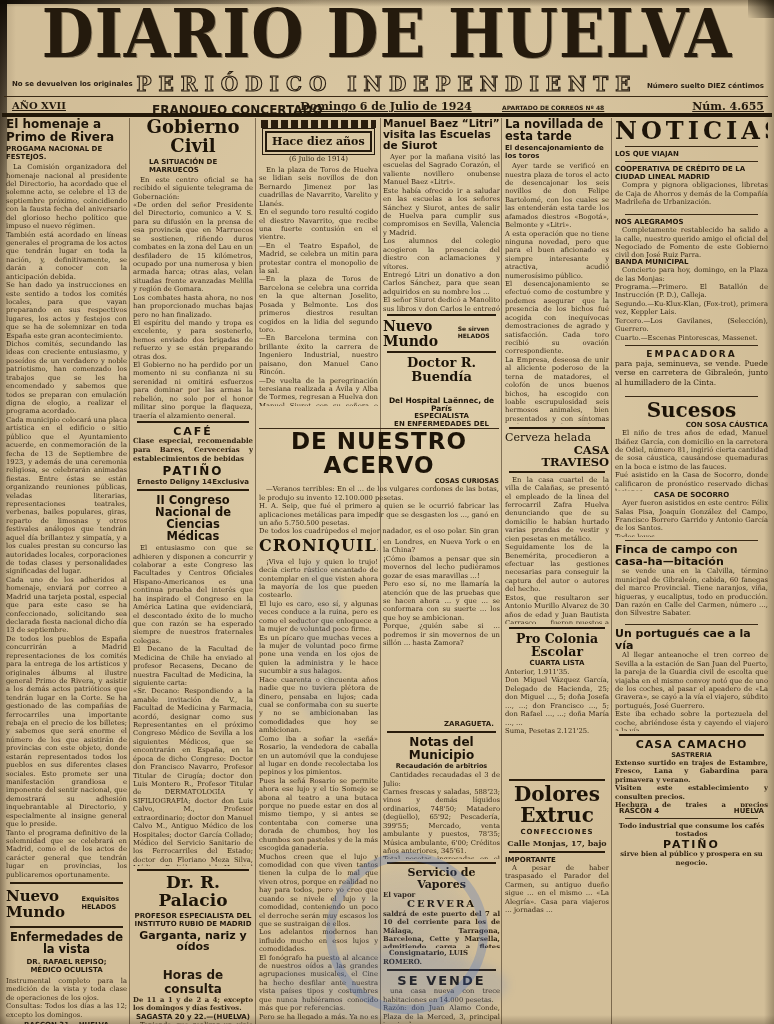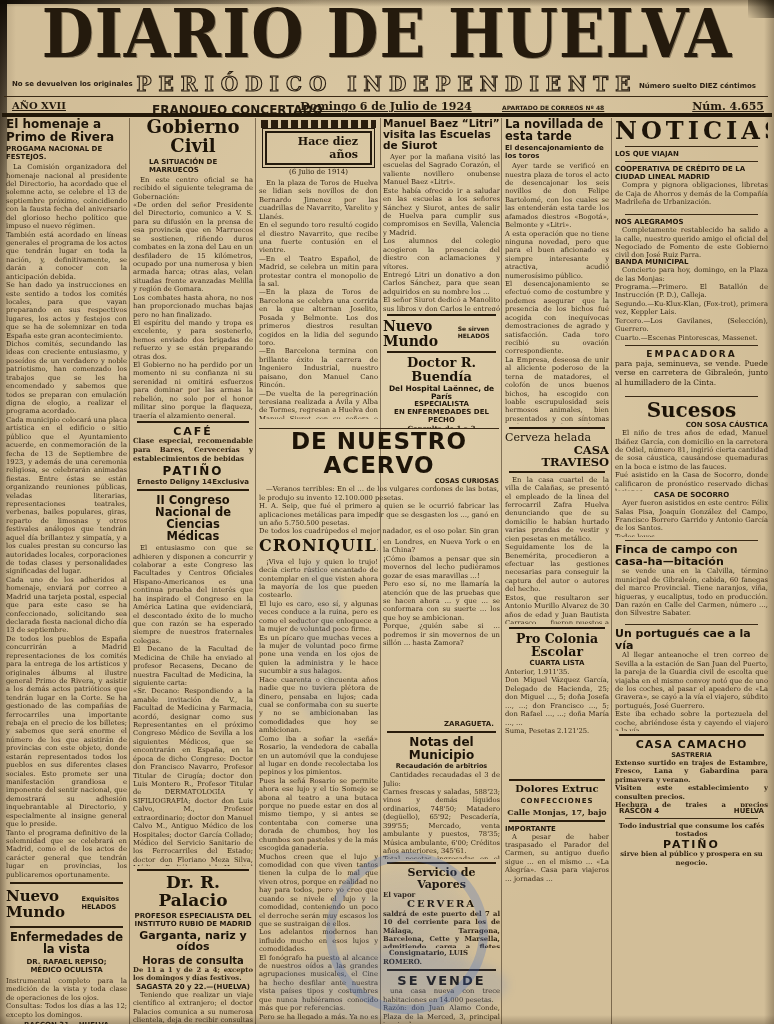--- a/index.html
+++ b/index.html
@@ -17,43 +17,43 @@
   .edge-tr{position:absolute;right:0;top:0;width:26px;height:18px;background:linear-gradient(225deg,#2a2214,rgba(42,34,20,0));}
   
   .masthead{position:absolute;left:0;top:0;width:774px;height:114px;}
   .mast-title{position:absolute;left:0;top:-6px;width:774px;text-align:center;
     font-family:"DejaVu Serif",serif;font-weight:bold;font-size:60px;letter-spacing:1px;
     color:#241a0d;transform:scaleY(1.12);transform-origin:top;text-shadow:1px 1px 0 rgba(36,26,13,.4);}
   .mast-sub{position:absolute;left:0;top:72px;width:774px;text-align:center;
     font-family:"DejaVu Serif",serif;font-weight:bold;font-size:20px;letter-spacing:7px;
     color:rgba(210,190,152,.12);-webkit-text-stroke:1.1px #2b2014;}
   .mast-left{position:absolute;left:12px;top:80px;font-family:"DejaVu Sans",sans-serif;font-weight:bold;font-size:7px;color:#2b2014;}
-  .mast-right{position:absolute;right:18px;top:82px;font-family:"DejaVu Sans",sans-serif;font-weight:bold;font-size:7px;color:#2b2014;}
+  .mast-right{position:absolute;right:10px;top:82px;font-family:"DejaVu Sans",sans-serif;font-weight:bold;font-size:7px;color:#2b2014;}
   .dateline{position:absolute;left:4px;top:96px;width:764px;border-top:1px solid #3a2a16;height:17px;}
   .dl{position:absolute;top:3px;font-family:"DejaVu Sans",sans-serif;font-weight:bold;color:#241a0d;text-decoration:underline;}
   .dl.y{left:8px;font-size:10px;font-family:"DejaVu Serif",serif;}
   .dl.f{left:148px;font-size:12px;top:6px;}
   .dl.d{left:0;width:764px;text-align:center;font-size:11px;font-family:"DejaVu Serif",serif;}
   .dl.a{left:498px;font-size:6px;top:7px;}
   .dl.n{right:4px;font-size:11px;font-family:"DejaVu Serif",serif;}
   .bigrule{position:absolute;left:2px;top:113px;width:770px;height:4px;background:#221809;}
   
   .col{position:absolute;overflow:hidden;}
   .vrule{position:absolute;width:1px;top:118px;bottom:0;background:rgba(52,37,18,.55);}
   .body{font-size:6.8px;line-height:1.24;text-align:justify;white-space:pre-line;color:#342613;overflow:hidden;}
   .body.first{text-indent:7px;}
   .hd-sans{font-family:"DejaVu Sans",sans-serif;font-weight:bold;color:#1d1408;line-height:1.05;}
   .hd-serif{font-family:"DejaVu Serif",serif;font-weight:bold;color:#1d1408;line-height:1.05;}
   .kicker{font-family:"DejaVu Sans",sans-serif;font-weight:bold;font-size:7px;color:#241a0d;}
   .ctr{text-align:center;}
   .div1{border-top:1px solid #3a2a16;margin:3px 10px;}
   .div2{border-top:2px solid #2a1d0d;margin:3px 4px;}
   .ornament{height:8px;margin:2px 2px 3px 2px;background:repeating-linear-gradient(90deg,#2a1d0d 0 7px,rgba(0,0,0,0) 7px 10px);}
-  .hacebox{border:2px solid #241a0d;outline:1px solid #241a0d;outline-offset:2px;margin:2px 6px;text-align:right;
-    font-family:"DejaVu Serif",serif;font-weight:bold;font-size:11px;padding:2px 12px;color:#1d1408;}
+  .hacebox{border:2px solid #241a0d;outline:1px solid #241a0d;outline-offset:2px;margin:2px 6px;text-align:left;
+    font-family:"DejaVu Serif",serif;font-weight:bold;font-size:11px;padding:2px 5px;color:#1d1408;}
   .stamp{position:absolute;border-radius:50%;pointer-events:none;}
   .stamp.big{left:326px;top:852px;width:144px;height:144px;border:9px solid rgba(58,102,188,.26);
     background:radial-gradient(circle,rgba(70,112,200,.14),rgba(70,112,200,.05) 60%,rgba(0,0,0,0) 70%);}
   .stamp.smear1{left:296px;top:560px;width:46px;height:160px;border-radius:40%;background:rgba(88,130,210,.10);filter:blur(3px);}
   .stamp.smear2{left:268px;top:950px;width:240px;height:70px;border-radius:50%;background:rgba(70,112,200,.14);filter:blur(4px);}
   .sig{text-align:right;font-size:7px;font-weight:bold;padding-right:6px;font-family:"DejaVu Sans",sans-serif;}
   .adr{display:flex;justify-content:space-between;font-size:7px;font-weight:bold;padding:0 4px;font-family:"DejaVu Sans",sans-serif;}
 </style>
 </head>
 <body>
@@ -139,21 +139,21 @@
 El Decano de la Facultad de Medicina de Chile ha enviado al profesor Recasens, Decano de nuestra Facultad de Medicina, la siguiente carta:
 «Sr. Decano: Respondiendo a la amable invitación de V., la Facultad de Medicina y Farmacia, acordó, designar como sus Representantes en el próximo Congreso Médico de Sevilla a los siguientes Médicos, que se encontrarán en España, en la época de dicho Congreso: Doctor don Francisco Navarro, Profesor Titular de Cirugía; doctor don Luis Montero R., Profesor Titular de DERMATOLOGÍA Y SIFILIOGRAFÍA; doctor don Luis Calvo, M., Profesor extraordinario; doctor don Manuel Calvo M., Antiguo Médico de los Hospitales; doctor García Collado; Médico del Servicio Sanitario de los Ferrocarriles del Estado; doctor don Floriano Meza Silva, Médico Radiólogo del Hospital Clínico; doctor don Benjamín Manterola, Médico de los Hospitales de Valparaíso y doctor don Eriberto Maguire C., Médico de Hospital.
 Lo que nos es muy grato comunicar a V. agradeciéndole su muy atenta invitación. Saludan cordialmente al señor Decano. S. S. S. El Decano y Secretario».
 Igualmente se ha recibido de la Universidad Nacional de Buenos Aires Facultad de Ciencias Médicas, otra cariñosa carta del Decano, anunciando la Delegación de aquella Facultad, que será integrada por los Profesores, doctores don Miguel O.Farrell y don Alberto Gutiérrez.
 Muy de veras lo celebramos.</div>
     <div class="div2"></div>
     <div>
       <div class="hd-serif ctr" style="font-size:17px">Dr. R. Palacio</div>
       <div class="kicker ctr" style="margin:2px 0">PROFESOR ESPECIALISTA DEL INSTITUTO RUBIO DE MADRID</div>
       <div class="hd-sans ctr" style="font-size:11px">Garganta, nariz y oídos</div>
-      <div class="kicker ctr" style="font-size:10px;margin-top:2px">Horas de consulta</div>
+      <div class="kicker ctr" style="font-size:12px;margin-top:15px">Horas de consulta</div>
       <div class="body" style="font-weight:bold">De 11 a 1 y de 2 a 4; excepto los domingos y días festivos.</div>
       <div class="kicker ctr">SAGASTA 20 y 22.—(HUELVA)</div>
       <div class="body first">Teniendo que realizar un viaje científico al extranjero; el doctor Palacios comunica a su numerosa clientela, deja de recibir consultas hasta el día primero de Septiembre próximo.</div>
     </div>
   </div>
 
   <div class="col" style="left:259px;top:118px;width:119px;height:310px">
     <div class="ornament"></div>
     <div class="hacebox">Hace diez años</div>
     <div class="ctr" style="font-size:7px;margin:3px 0">(6 Julio de 1914)</div>
@@ -173,21 +173,21 @@
 Entregó Litri un donativo a don Carlos Sánchez, para que sean adquiridos en su nombre los …
 El señor Siurot dedicó a Manolito sus libros y don Carlos le entregó una medalla de la Virgen del Pilar.</div>
     <div class="div2"></div>
     <div style="display:flex;align-items:baseline;gap:4px">
       <span class="hd-serif" style="font-size:14px">Nuevo Mundo</span>
       <span class="kicker" style="font-size:6px">Se sirven HELADOS</span>
     </div>
     <div class="div2"></div>
     <div>
       <div class="hd-serif ctr" style="font-size:13px">Doctor R. Buendía</div>
-      <div class="hd-sans ctr" style="font-size:7.5px;margin-top:1px">Del Hospital Laënnec, de París</div>
+      <div class="hd-sans ctr" style="font-size:7.5px;margin-top:13px">Del Hospital Laënnec, de París</div>
       <div class="kicker ctr">ESPECIALISTA</div>
       <div class="kicker ctr">EN ENFERMEDADES DEL PECHO</div>
       <div class="ctr" style="font-size:7px;font-weight:bold">Consulta de 1 a 3</div>
 
     </div>
   </div>
 
   <div class="col" style="left:259px;top:428px;width:240px;height:106px;border-top:1px solid #3a2a16">
     <div class="hd-sans ctr" style="font-size:23px;letter-spacing:1px">DE NUESTRO ACERVO</div>
     <div class="kicker" style="text-align:right;font-size:6.5px">COSAS CURIOSAS</div>
@@ -260,21 +260,21 @@
 Seguidamente los de la Benemérita, procedieron a efectuar las gestiones necesarias para conseguir la captura del autor o autores del hecho.
 Estos, que resultaron ser Antonio Murillo Alvarez de 30 años de edad y Juan Bautista Carrasco, … fueron puestos a disposición del Juzgado municipal de dicha villa … el asunto.</div>
     <div class="div2"></div>
     <div class="hd-serif ctr" style="font-size:12.5px">Pro Colonia Escolar</div>
     <div class="kicker ctr" style="margin:1px 0">CUARTA LISTA</div>
     <div class="body" style="height:108px">Anterior, 1.911'35.
 Don Miguel Vázquez García, Delegado de Hacienda, 25; don Miguel …, 5; doña Josefa …, …; don Francisco …, 5; don Rafael …, …; doña María …, …
 Suma, Pesetas 2.121'25.</div>
     <div class="div2"></div>
     <div>
-      <div class="hd-serif ctr" style="font-size:10px">Dolores Extruc</div>
+      <div class="hd-serif ctr" style="font-size:20px">Dolores Extruc</div>
       <div class="kicker ctr" style="letter-spacing:1px;margin:2px 0">CONFECCIONES</div>
       <div class="ctr" style="font-size:8px;font-weight:bold">Calle Monjas, 17, bajo</div>
     </div>
     <div class="div2"></div>
     <div class="kicker">IMPORTANTE</div>
     <div class="body first">A pesar de haber traspasado el Parador del Carmen, su antiguo dueño sigue … en el mismo … «La Alegría». Casa para viajeros … jornadas …</div>
   </div>
 
   <div class="col" style="left:615px;top:118px;width:153px;height:906px">
     <div class="hd-serif ctr" style="font-size:24px;letter-spacing:4px">NOTICIAS</div>

